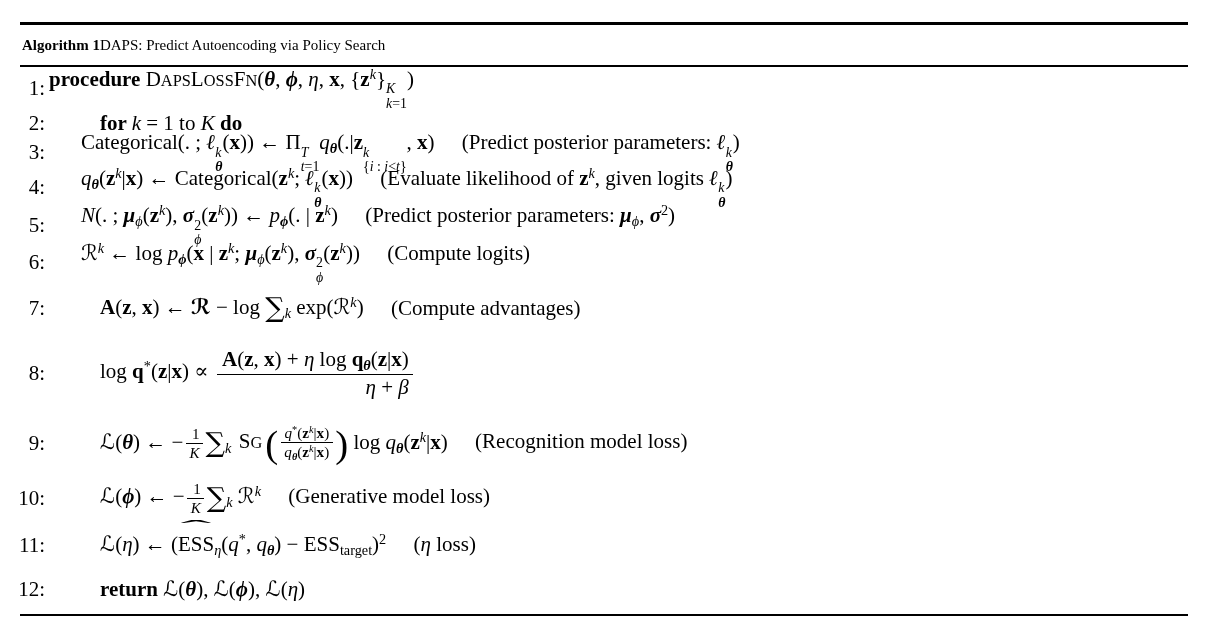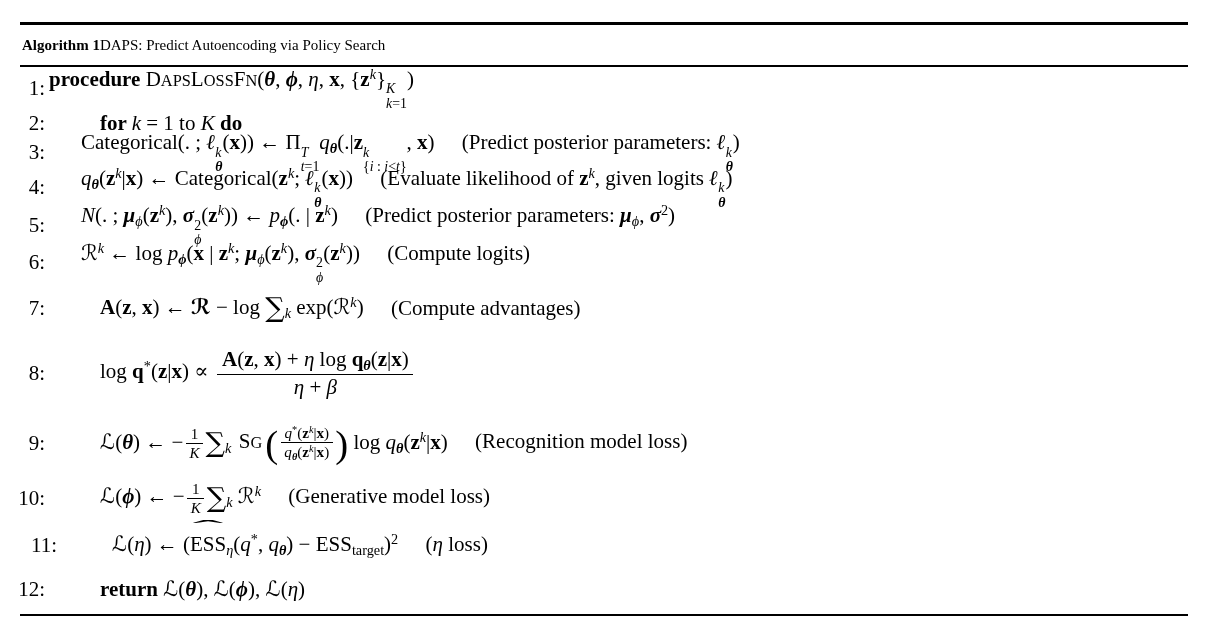--- a/index.html
+++ b/index.html
@@ -23,42 +23,42 @@
   .line:nth-child(1){height:43px;}
   .line:nth-child(2){height:27px;}
   .line:nth-child(3){height:31px;}
   .line:nth-child(4){height:39px;}
   .line:nth-child(5){height:36px;}
   .line:nth-child(6){height:39px;}
   .line:nth-child(7){height:53px;}
   .line:nth-child(8){height:77px;}
   .line:nth-child(9){height:63px;}
   .line:nth-child(10){height:47px;}
-  .line:nth-child(11){height:46px;padding-left:12px;}
+  .line:nth-child(11){height:46px;}
   .line:nth-child(12){height:42px;}
   .num{display:inline-block;width:45px;text-align:right;flex:none;}
   .ind0 .math{margin-left:4px;}
   .ind1 .math{margin-left:55px;}
   .ind2 .math{margin-left:36px;}
   .comment{margin-left:1.3em;}
   
   .rm{}
   .it{font-style:italic;}
   .bf{font-weight:700;}
   .bi{font-weight:700;font-style:italic;}
   .mbf{font-weight:700;}
   .cal{font-family:"DejaVu Serif","DejaVu Sans",serif;}
   .calb{font-family:"DejaVu Serif","DejaVu Sans",serif;font-weight:700;}
   .scr{font-style:italic;}
   .op{font-size:1.3em;font-family:"DejaVu Serif","DejaVu Sans",serif;vertical-align:-0.12em;line-height:1;}
   .sub{font-size:0.68em;vertical-align:-0.28em;}
   .sup{font-size:0.68em;vertical-align:0.5em;}
   .ss{display:inline-flex;flex-direction:column;font-size:0.66em;line-height:1.05;vertical-align:-0.55em;text-align:left;}
   .ss .up,.ss .dn{display:block;}
-  .frac{display:inline-flex;flex-direction:column;text-align:center;vertical-align:middle;margin:8px 0.18em;line-height:1.2;}
+  .frac{display:inline-flex;flex-direction:column;text-align:right;vertical-align:middle;margin:8px 0.18em;line-height:1.2;}
   .frac .fnum{display:block;border-bottom:1.4px solid #000;padding:0 0.22em;}
   .frac .fden{display:block;padding:0 0.22em;}
   .frac.small{font-size:0.72em;}
   .big{font-size:1.85em;font-weight:400;vertical-align:middle;line-height:0.85;}
   .hat{position:relative;display:inline-block;}
   .hat-mark{position:absolute;left:50%;top:-0.72em;transform:translateX(-50%) scaleX(5.2);font-size:0.85em;line-height:1;}
   .sc-big{}
   .sc-small{font-size:0.78em;}
   .sp{display:inline-block;}
 </style>

